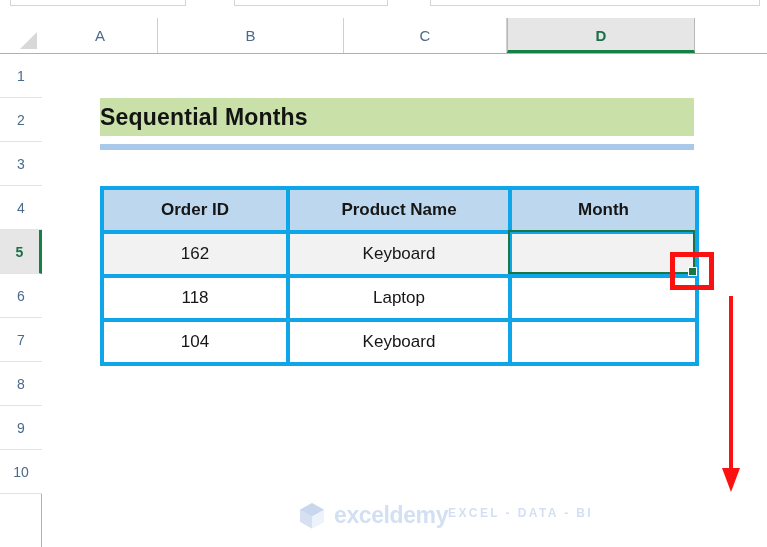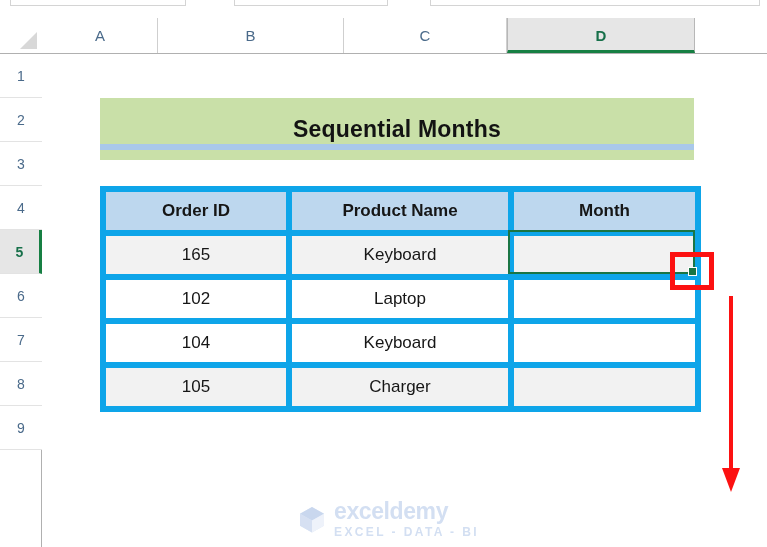--- a/index.html
+++ b/index.html
@@ -119,25 +119,25 @@
     height: 493px;
     background: #ffffff;
   }
 
   
   .title-banner {
     position: absolute;
     left: 100px;
     top: 98px;
     width: 594px;
-    height: 62px;
+    height: 38px;
     background: #c9e0a8;
     display: flex;
     align-items: center;
-    justify-content: center;
+    justify-content: flex-start;
   }
   .title-banner .title-text {
     font-size: 23px;
     font-weight: bold;
     color: #131313;
     letter-spacing: 0.2px;
   }
   .title-underline {
     position: absolute;
     left: 100px;
@@ -150,21 +150,21 @@
   
   .data-table {
     position: absolute;
     left: 100px;
     top: 186px;
     width: 595px;
     border-collapse: collapse;
     table-layout: fixed;
   }
   .data-table td, .data-table th {
-    border: 6px solid #0ea5e9;
+    border: 4px solid #0ea5e9;
     text-align: center;
     font-size: 17px;
     color: #161616;
     height: 44px;
     padding: 8px;
   }
   .data-table th {
     background: #bdd7ee;
     font-weight: bold;
     font-size: 17px;
@@ -225,21 +225,21 @@
     align-items: center;
     gap: 7px;
     opacity: 1;
   }
   .wm-logo {
     width: 30px;
     height: 30px;
   }
   .wm-text-wrap {
     display: flex;
-    flex-direction: column;
+    flex-direction: row;
     line-height: 1;
   }
   .wm-name {
     font-size: 23px;
     font-weight: bold;
     color: #d3dff2;
     letter-spacing: -0.4px;
   }
   .wm-tag {
     font-size: 12px;
@@ -290,57 +290,55 @@
         <span>6</span>
       </div>
     <div class="row-head" style="top:264px; height:44px; line-height:44px;">
         <span>7</span>
       </div>
     <div class="row-head" style="top:308px; height:44px; line-height:44px;">
         <span>8</span>
       </div>
     <div class="row-head" style="top:352px; height:44px; line-height:44px;">
         <span>9</span>
+      </div>
+    <div class="row-head" style="top:396px; height:44px; line-height:44px;">
+        <span>10</span>
       </div>
   </div>
 
   <div class="grid-body"></div>
 
   <div class="title-banner">
     <span class="title-text">Sequential Months</span>
   </div>
   <div class="title-underline"></div>
 
   <table class="data-table">
     <thead>
       <tr>
         <th class="col-a">Order ID</th>
         <th class="col-b">Product Name</th>
         <th class="col-c">Month</th>
       </tr>
     </thead>
     <tbody>
       <tr class="odd-row">
-        <td>165</td>
+        <td>162</td>
         <td>Keyboard</td>
         <td></td>
       </tr>
       <tr class="even-row">
-        <td>102</td>
+        <td>118</td>
         <td>Laptop</td>
         <td></td>
       </tr>
       <tr class="even-row">
         <td>104</td>
         <td>Keyboard</td>
-        <td></td>
-      </tr>
-      <tr class="odd-row">
-        <td>105</td>
-        <td>Charger</td>
         <td></td>
       </tr>
     </tbody>
   </table>
 
   <div class="sel-rect"></div>
   <div class="fill-handle"></div>
 
   <div class="anno-box"></div>
 

